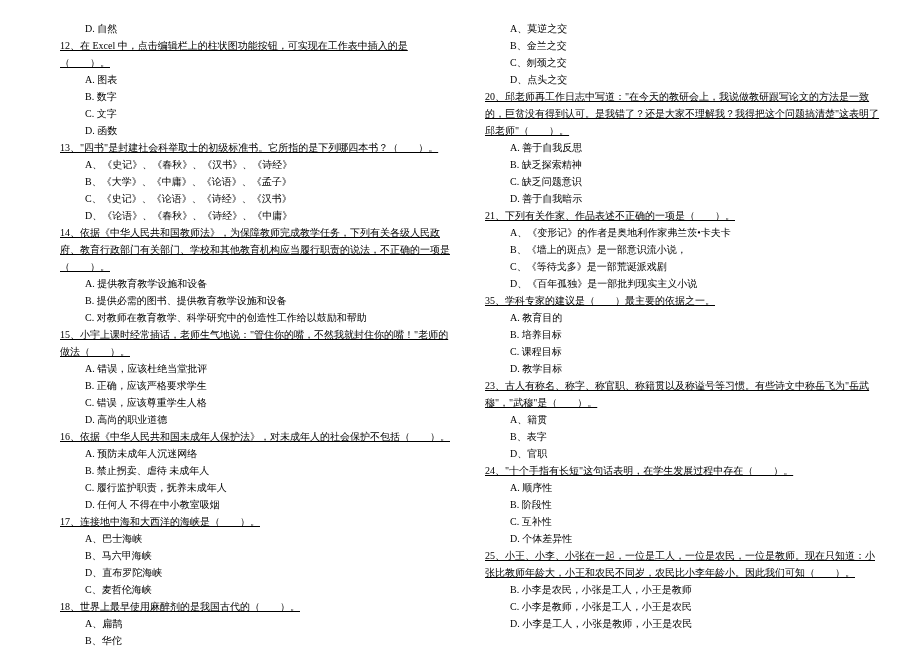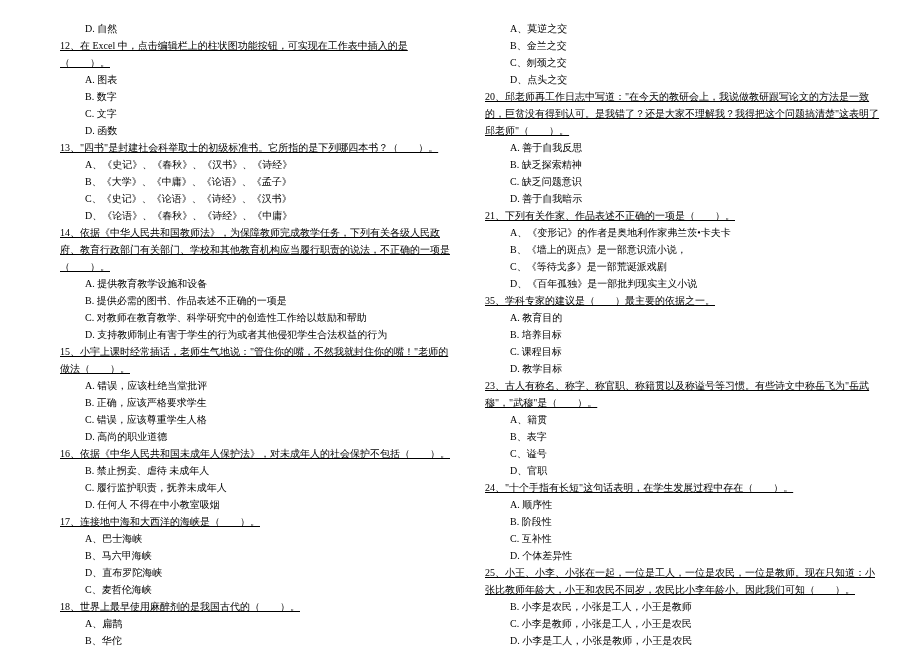--- a/index.html
+++ b/index.html
@@ -37,29 +37,29 @@
     <span class="opt">B. 数字</span>
     <span class="opt">C. 文字</span>
     <span class="opt">D. 函数</span>
     <span class="q-stem">13、"四书"是封建社会科举取士的初级标准书。它所指的是下列哪四本书？（　　）。</span>
     <span class="opt">A、《史记》、《春秋》、《汉书》、《诗经》</span>
     <span class="opt">B、《大学》、《中庸》、《论语》、《孟子》</span>
     <span class="opt">C、《史记》、《论语》、《诗经》、《汉书》</span>
     <span class="opt">D、《论语》、《春秋》、《诗经》、《中庸》</span>
     <span class="q-stem">14、依据《中华人民共和国教师法》，为保障教师完成教学任务，下列有关各级人民政府、教育行政部门有关部门、学校和其他教育机构应当履行职责的说法，不正确的一项是（　　）。</span>
     <span class="opt">A. 提供教育教学设施和设备</span>
-    <span class="opt">B. 提供必需的图书、作品表述不正确的一项是</span>
+    <span class="opt">B. 提供必需的图书、提供教育教学设施和设备</span>
     <span class="opt">C. 对教师在教育教学、科学研究中的创造性工作给以鼓励和帮助</span>
-    <span class="opt">D. 支持教师制止有害于学生的行为或者其他侵犯学生合法权益的行为</span>
     <span class="q-stem">15、小宇上课时经常插话，老师生气地说："管住你的嘴，不然我就封住你的嘴！"老师的做法（　　）。</span>
     <span class="opt">A. 错误，应该杜绝当堂批评</span>
     <span class="opt">B. 正确，应该严格要求学生</span>
     <span class="opt">C. 错误，应该尊重学生人格</span>
     <span class="opt">D. 高尚的职业道德</span>
     <span class="q-stem">16、依据《中华人民共和国未成年人保护法》，对未成年人的社会保护不包括（　　）。</span>
+    <span class="opt">A. 预防未成年人沉迷网络</span>
     <span class="opt">B. 禁止拐卖、虐待 未成年人</span>
     <span class="opt">C. 履行监护职责，抚养未成年人</span>
     <span class="opt">D. 任何人 不得在中小教室吸烟</span>
     <span class="q-stem">17、连接地中海和大西洋的海峡是（　　）。</span>
     <span class="opt">A、巴士海峡</span>
     <span class="opt">B、马六甲海峡</span>
     <span class="opt">D、直布罗陀海峡</span>
     <span class="opt">C、麦哲伦海峡</span>
     <span class="q-stem">18、世界上最早使用麻醉剂的是我国古代的（　　）。</span>
     <span class="opt">A、扁鹊</span>
@@ -83,21 +83,20 @@
     <span class="opt">C、《等待戈多》是一部荒诞派戏剧</span>
     <span class="opt">D、《百年孤独》是一部批判现实主义小说</span>
     <span class="q-stem">35、学科专家的建议是（　　）最主要的依据之一。</span>
     <span class="opt">A. 教育目的</span>
     <span class="opt">B. 培养目标</span>
     <span class="opt">C. 课程目标</span>
     <span class="opt">D. 教学目标</span>
     <span class="q-stem">23、古人有称名、称字、称官职、称籍贯以及称谥号等习惯。有些诗文中称岳飞为"岳武穆"，"武穆"是（　　）。</span>
     <span class="opt">A、籍贯</span>
     <span class="opt">B、表字</span>
-    <span class="opt">C、谥号</span>
     <span class="opt">D、官职</span>
     <span class="q-stem">24、"十个手指有长短"这句话表明，在学生发展过程中存在（　　）。</span>
     <span class="opt">A. 顺序性</span>
     <span class="opt">B. 阶段性</span>
     <span class="opt">C. 互补性</span>
     <span class="opt">D. 个体差异性</span>
     <span class="q-stem">25、小王、小李、小张在一起，一位是工人，一位是农民，一位是教师。现在只知道：小张比教师年龄大，小王和农民不同岁，农民比小李年龄小。因此我们可知（　　）。</span>
     <span class="opt">B. 小李是农民，小张是工人，小王是教师</span>
     <span class="opt">C. 小李是教师，小张是工人，小王是农民</span>
     <span class="opt">D. 小李是工人，小张是教师，小王是农民</span>

